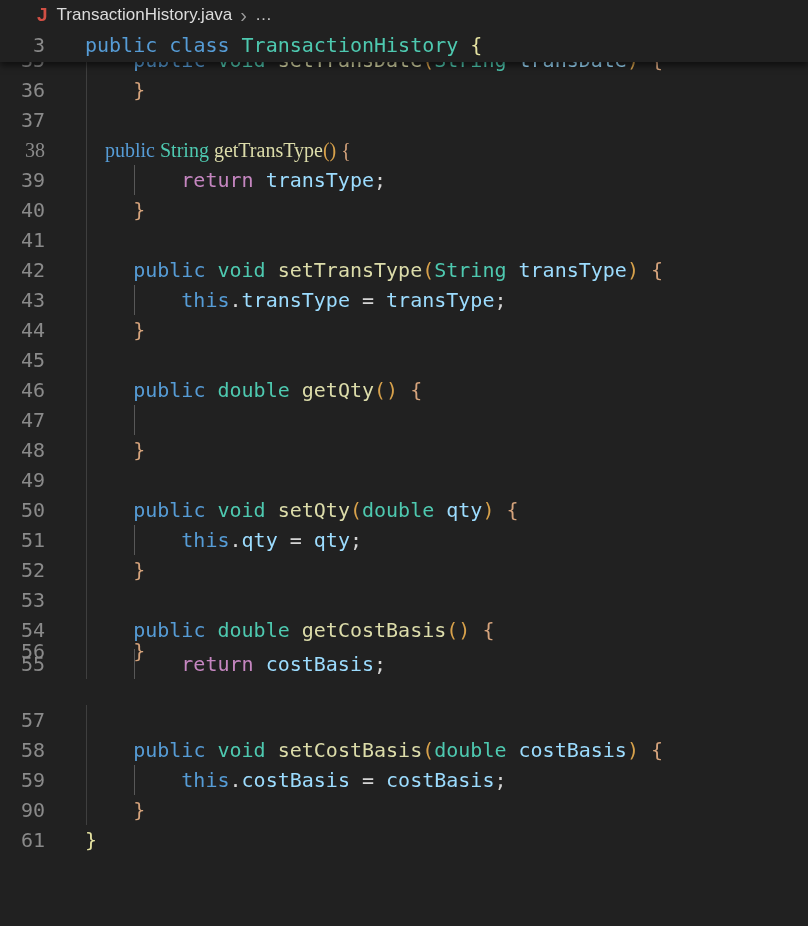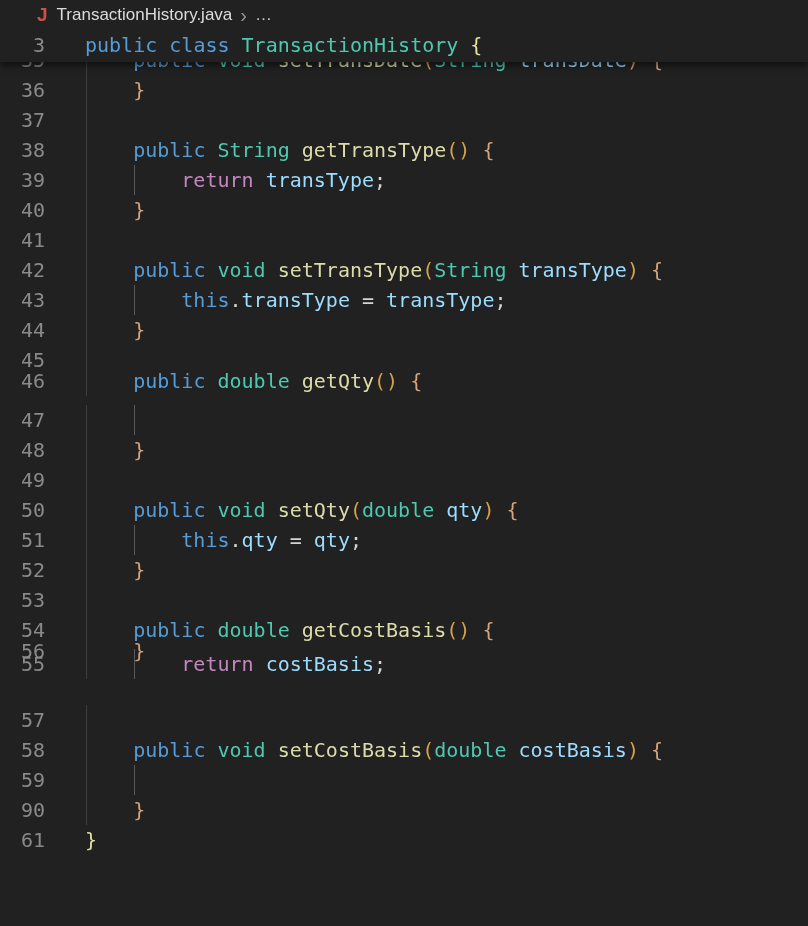--- a/index.html
+++ b/index.html
@@ -72,21 +72,21 @@
     <div class="code-row" style="top: 75px;">
       <div class="indent-guide" style="left: 86px;"></div>
       <div class="line-num">36</div>
       <div class="code-text"><span class="tok-ws">    </span><span class="tok-braceM">}</span></div>
     </div>
     <div class="code-row" style="top: 105px;">
       <div class="indent-guide" style="left: 86px;"></div>
       <div class="line-num">37</div>
       <div class="code-text"></div>
     </div>
-    <div class="code-row" style="top: 135px;">
+    <div class="code-row" style="top: 135px; font-family: Liberation Serif, serif;">
       <div class="indent-guide" style="left: 86px;"></div>
       <div class="line-num">38</div>
       <div class="code-text"><span class="tok-ws">    </span><span class="tok-kw">public</span><span class="tok-ws"> </span><span class="tok-type">String</span><span class="tok-ws"> </span><span class="tok-method">getTransType</span><span class="tok-paren">()</span><span class="tok-ws"> </span><span class="tok-braceM">{</span></div>
     </div>
     <div class="code-row" style="top: 165px;">
       <div class="indent-guide" style="left: 86px;"></div>
       <div class="indent-guide lvl2" style="left: 134px;"></div>
       <div class="line-num">39</div>
       <div class="code-text"><span class="tok-ws">        </span><span class="tok-ret">return</span><span class="tok-ws"> </span><span class="tok-var">transType</span><span class="tok-op">;</span></div>
     </div>
@@ -114,21 +114,21 @@
     <div class="code-row" style="top: 315px;">
       <div class="indent-guide" style="left: 86px;"></div>
       <div class="line-num">44</div>
       <div class="code-text"><span class="tok-ws">    </span><span class="tok-braceM">}</span></div>
     </div>
     <div class="code-row" style="top: 345px;">
       <div class="indent-guide" style="left: 86px;"></div>
       <div class="line-num">45</div>
       <div class="code-text"></div>
     </div>
-    <div class="code-row" style="top: 366px;">
+    <div class="code-row" style="top: 375px;">
       <div class="indent-guide" style="left: 86px;"></div>
       <div class="line-num">46</div>
       <div class="code-text"><span class="tok-ws">    </span><span class="tok-kw">public</span><span class="tok-ws"> </span><span class="tok-type">double</span><span class="tok-ws"> </span><span class="tok-method">getQty</span><span class="tok-paren">()</span><span class="tok-ws"> </span><span class="tok-braceM">{</span></div>
     </div>
     <div class="code-row" style="top: 405px;">
       <div class="indent-guide" style="left: 86px;"></div>
       <div class="indent-guide lvl2" style="left: 134px;"></div>
       <div class="line-num">47</div>
     </div>
     <div class="code-row" style="top: 435px; padding-left: 26px;">
@@ -185,20 +185,21 @@
     </div>
     <div class="code-row" style="top: 735px;">
       <div class="indent-guide" style="left: 86px;"></div>
       <div class="line-num">58</div>
       <div class="code-text"><span class="tok-ws">    </span><span class="tok-kw">public</span><span class="tok-ws"> </span><span class="tok-type">void</span><span class="tok-ws"> </span><span class="tok-method">setCostBasis</span><span class="tok-paren">(</span><span class="tok-type">double</span><span class="tok-ws"> </span><span class="tok-var">costBasis</span><span class="tok-paren">)</span><span class="tok-ws"> </span><span class="tok-braceM">{</span></div>
     </div>
     <div class="code-row" style="top: 765px;">
       <div class="indent-guide" style="left: 86px;"></div>
       <div class="indent-guide lvl2" style="left: 134px;"></div>
       <div class="line-num">59</div>
+      <div class="code-text"><span class="tok-ws">        </span><span class="tok-kw">this</span><span class="tok-op">.</span><span class="tok-var">costBasis</span><span class="tok-op"> = </span><span class="tok-var">costBasis</span><span class="tok-op">;</span></div>
     </div>
     <div class="code-row" style="top: 795px;">
       <div class="indent-guide" style="left: 86px;"></div>
       <div class="line-num">90</div>
       <div class="code-text"><span class="tok-ws">    </span><span class="tok-braceM">}</span></div>
     </div>
     <div class="code-row" style="top: 825px;">
       <div class="line-num">61</div>
       <div class="code-text"><span class="tok-braceC">}</span></div>
     </div>

